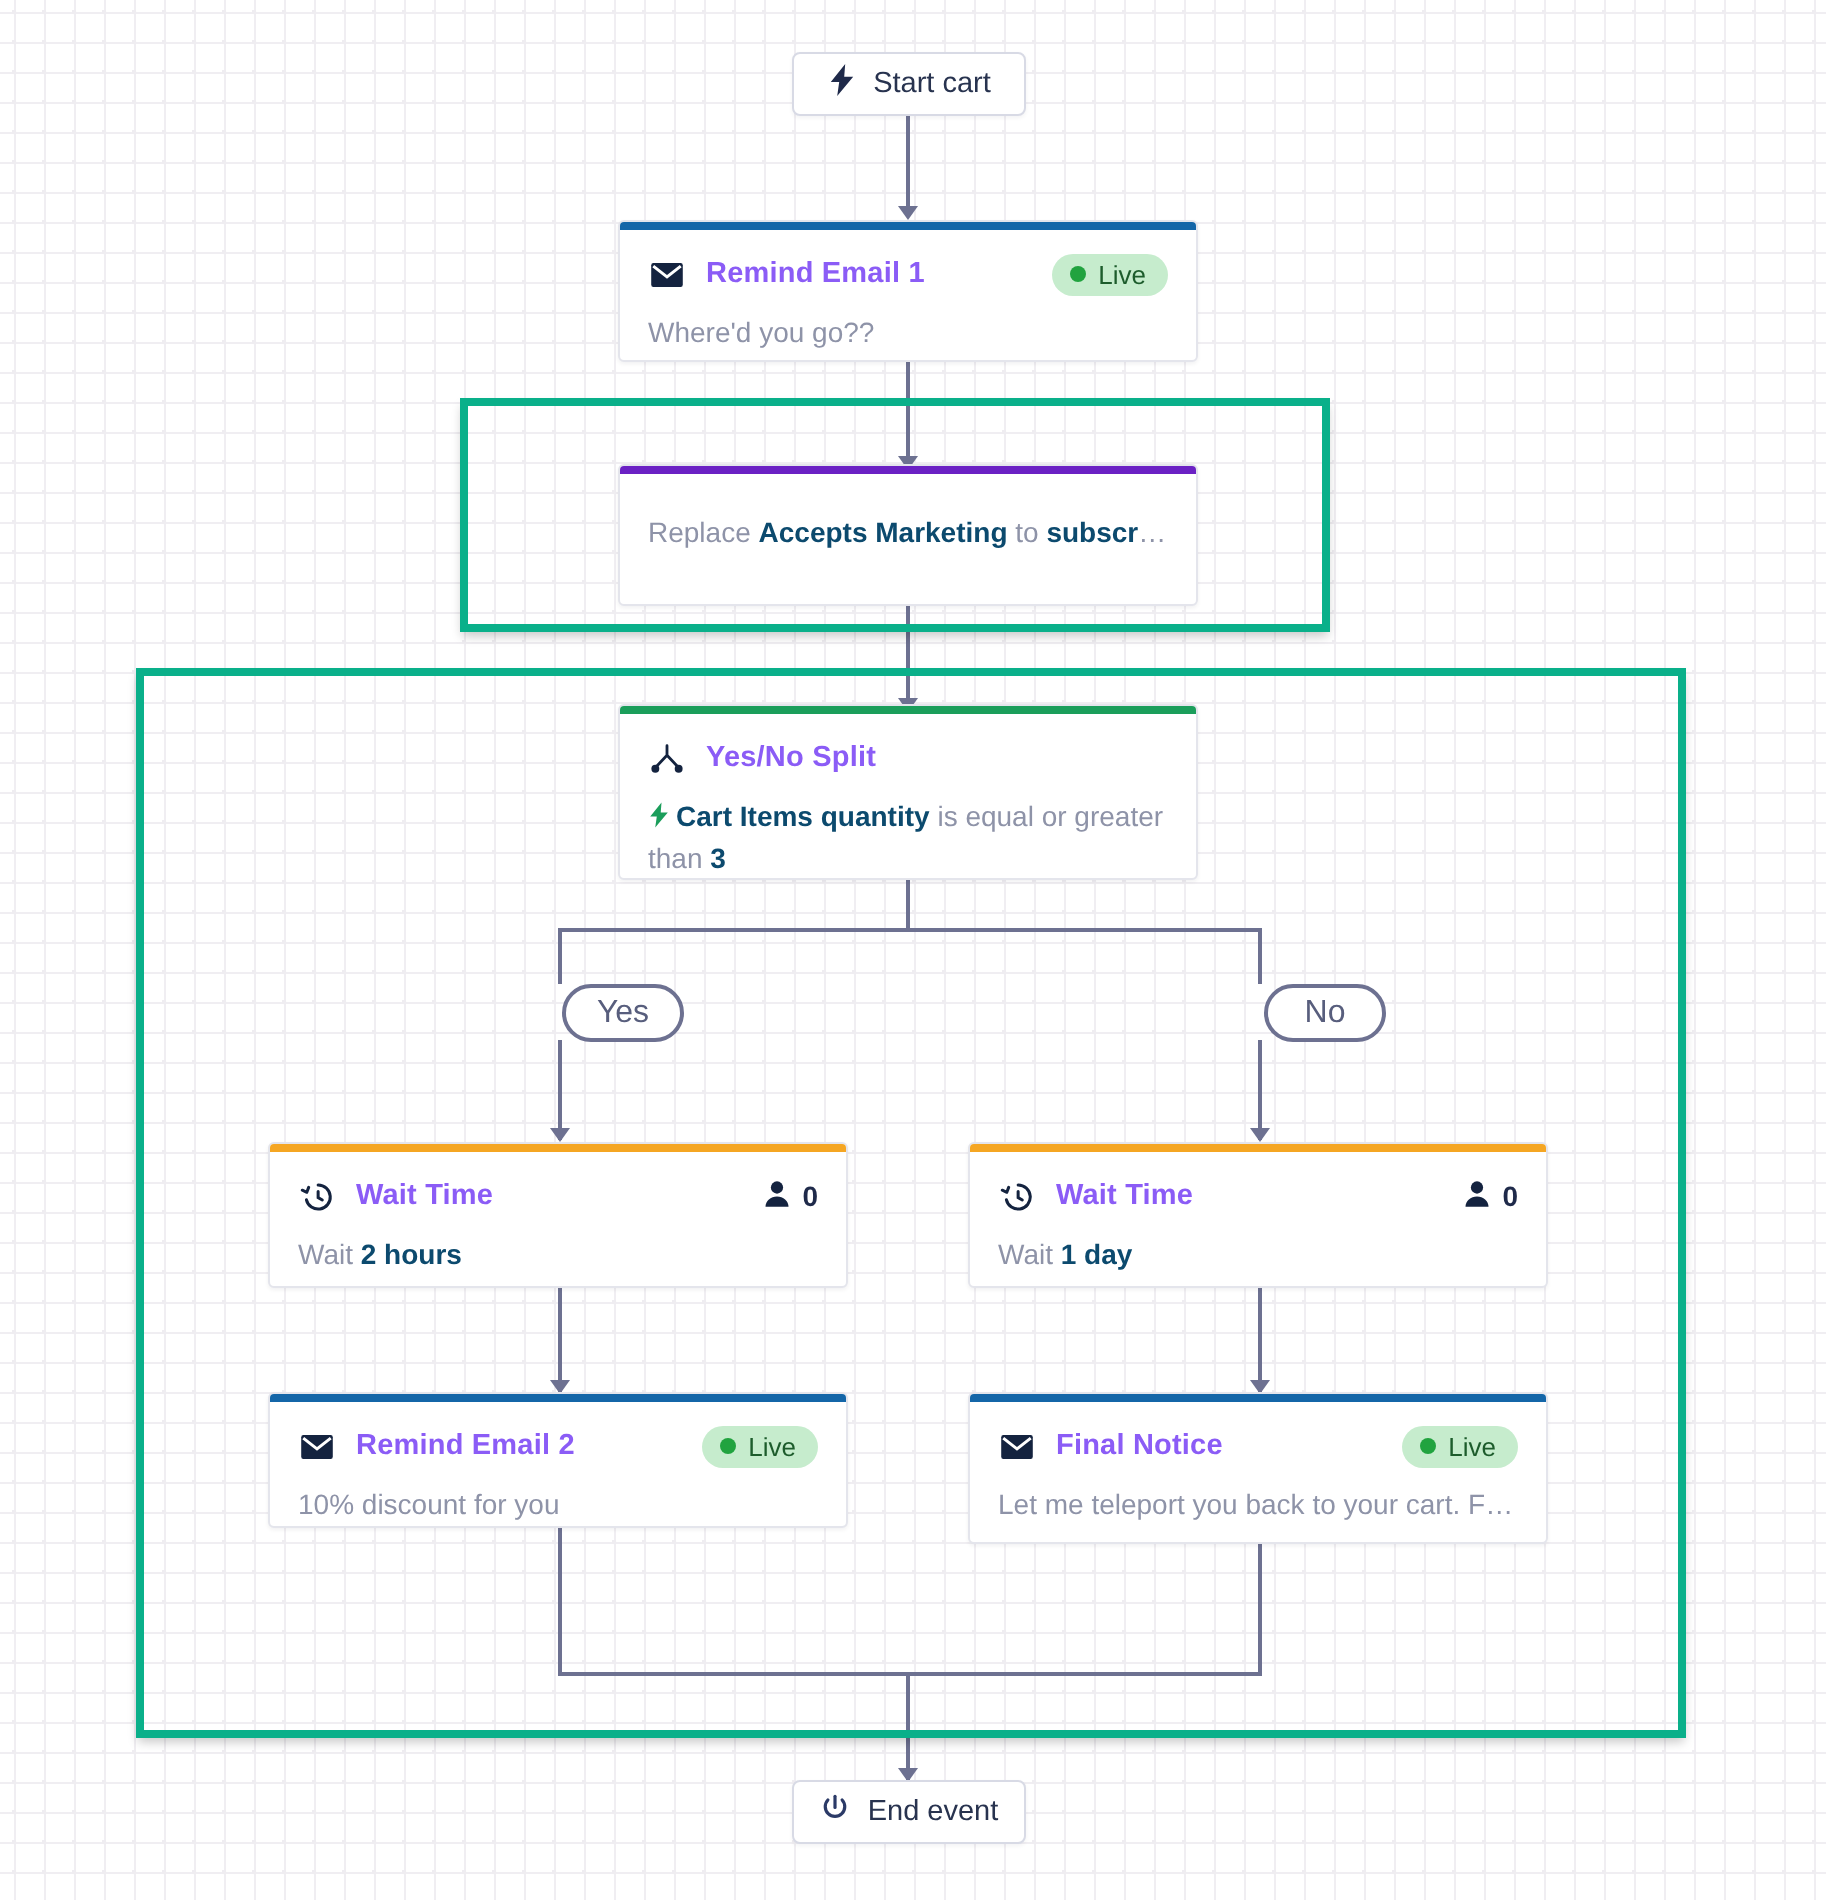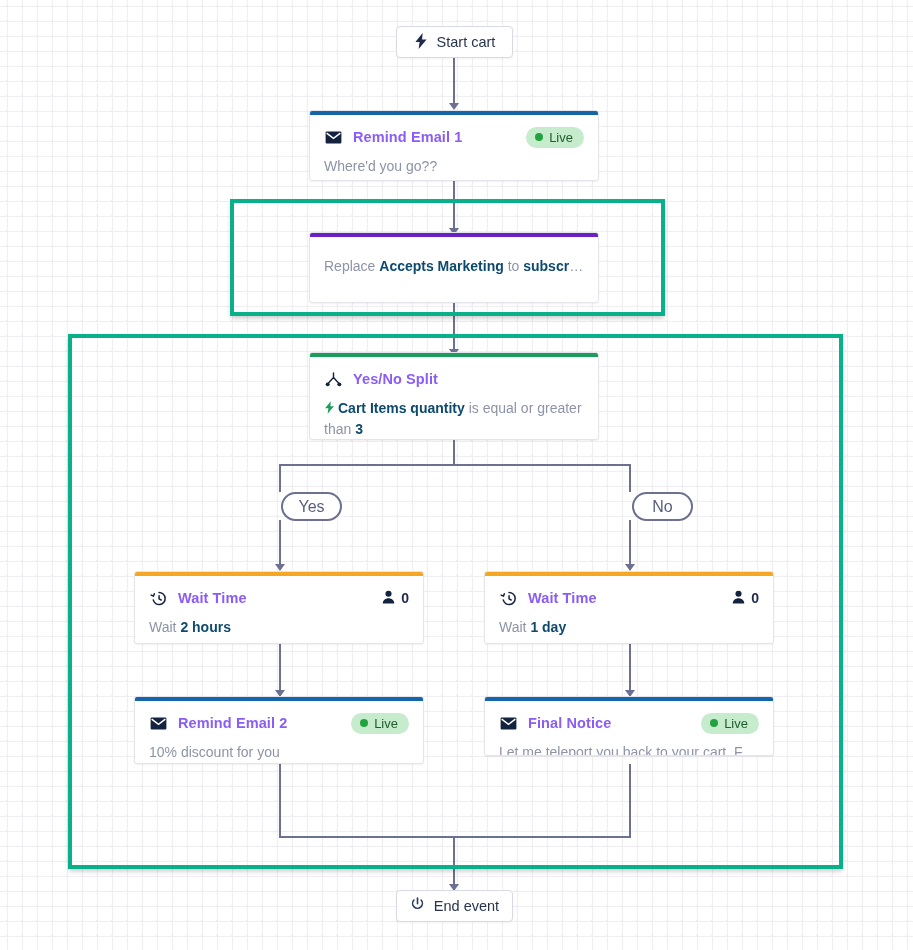--- a/index.html
+++ b/index.html
@@ -359,21 +359,21 @@
         <span class="spacer"></span>
         <span class="badge">
           <span class="dot"></span>
           <span>Live</span>
         </span>
       </div>
       <div class="subtitle">10% discount for you</div>
     </div>
   </div>
 
-  <div class="node" style="left:484px; top:696px; width:290px; height:60px;">
+  <div class="node" style="left:484px; top:696px; width:290px; height:76px;">
     <div class="accent" style="background:#1466a8;"></div>
     <div class="node-inner">
       <div class="row1">
         <span class="nicon">
           <svg width="17" height="13" viewBox="0 0 18 14">
               <rect x="0.5" y="0.5" width="17" height="13" rx="1.2" fill="#14233f"></rect>
               <path d="M1.6 2.2 9 8l7.4-5.8" stroke="#ffffff" stroke-width="1.6" fill="none"></path>
             </svg>
         </span>
         <span class="ntitle">Final Notice</span>

